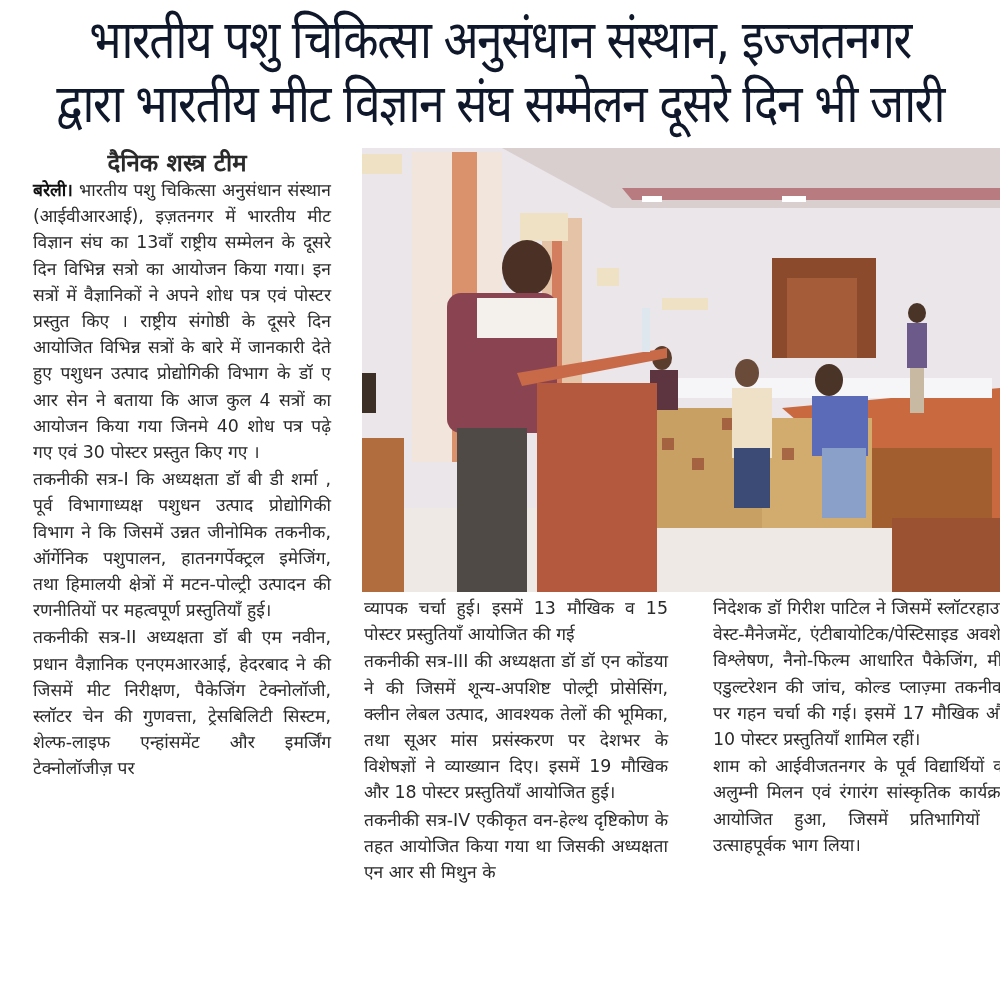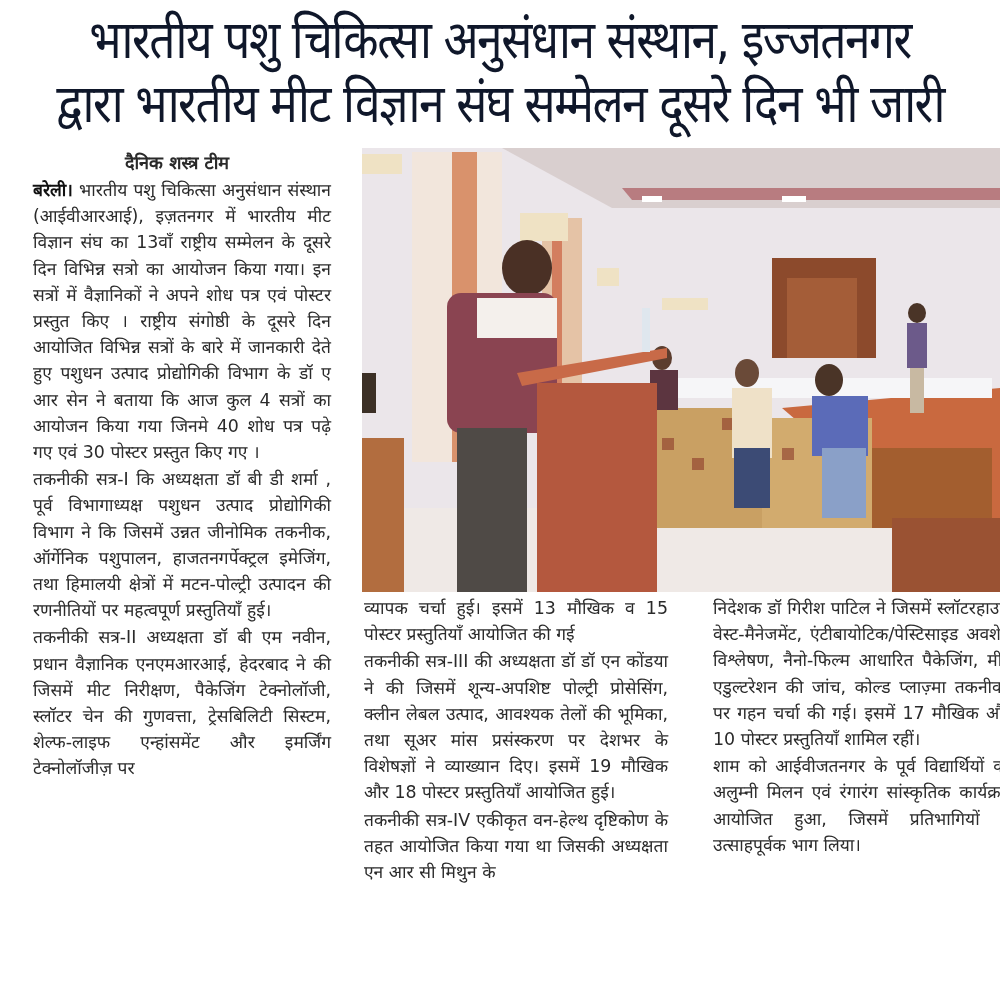--- a/index.html
+++ b/index.html
@@ -17,40 +17,40 @@
     white-space:nowrap; transform:scaleY(1.15);
   }
   .headline .hl1 { margin-top:8px; }
   .col {
     position:absolute; font-size:17.4px; line-height:26.2px; color:#2a2a2a;
   }
   .col p { margin:1px; text-align:justify; text-align-last:auto; }
   .col1 { left:32px; top:150px; width:300px; }
   .col2 { left:363px; top:594px; width:306px; }
   .col3 { left:712px; top:594px; width:300px; }
-  .byline { text-align:center; font-weight:bold; font-size:18px; line-height:26px; margin-left:-10px; }
+  .byline { text-align:center; font-weight:bold; font-size:24px; line-height:26px; margin-left:-10px; }
   .dateline { font-weight:bold; color:#111; }
   .photo {
     position:absolute; left:362px; top:148px; width:638px; height:444px; overflow:hidden;
     background:#e9e4e7;
   }
   .photo svg { display:block; }
 </style>
 </head>
 <body>
 
 <div class="headline">
   <span class="hl hl1">भारतीय पशु चिकित्सा अनुसंधान संस्थान, इज्जतनगर</span>
   <span class="hl hl2">द्वारा भारतीय मीट विज्ञान संघ सम्मेलन दूसरे दिन भी जारी</span>
 </div>
 
 <div class="col col1">
   <div class="byline">दैनिक शस्त्र टीम</div>
   <p><span class="dateline">बरेली।</span> <span>भारतीय पशु चिकित्सा अनुसंधान संस्थान (आईवीआरआई), इज़तनगर में भारतीय मीट विज्ञान संघ का 13वाँ राष्ट्रीय सम्मेलन के दूसरे दिन विभिन्न सत्रो का आयोजन किया गया। इन सत्रों में वैज्ञानिकों ने अपने शोध पत्र एवं पोस्टर प्रस्तुत किए । राष्ट्रीय संगोष्ठी के दूसरे दिन आयोजित विभिन्न सत्रों के बारे में जानकारी देते हुए पशुधन उत्पाद प्रोद्योगिकी विभाग के डॉ ए आर सेन ने बताया कि आज कुल 4 सत्रों का आयोजन किया गया जिनमे 40 शोध पत्र पढ़े गए एवं 30 पोस्टर प्रस्तुत किए गए ।</span></p>
-  <p>तकनीकी सत्र-I कि अध्यक्षता डॉ बी डी शर्मा , पूर्व विभागाध्यक्ष पशुधन उत्पाद प्रोद्योगिकी विभाग ने कि जिसमें उन्नत जीनोमिक तकनीक, ऑर्गेनिक पशुपालन, हाजतनगर्पेक्ट्रल इमेजिंग, तथा हिमालयी क्षेत्रों में मटन-पोल्ट्री उत्पादन की रणनीतियों पर महत्वपूर्ण प्रस्तुतियाँ हुई।</p>
+  <p>तकनीकी सत्र-I कि अध्यक्षता डॉ बी डी शर्मा , पूर्व विभागाध्यक्ष पशुधन उत्पाद प्रोद्योगिकी विभाग ने कि जिसमें उन्नत जीनोमिक तकनीक, ऑर्गेनिक पशुपालन, हातनगर्पेक्ट्रल इमेजिंग, तथा हिमालयी क्षेत्रों में मटन-पोल्ट्री उत्पादन की रणनीतियों पर महत्वपूर्ण प्रस्तुतियाँ हुई।</p>
   <p>तकनीकी सत्र-II अध्यक्षता डॉ बी एम नवीन, प्रधान वैज्ञानिक एनएमआरआई, हेदरबाद ने की जिसमें मीट निरीक्षण, पैकेजिंग टेक्नोलॉजी, स्लॉटर चेन की गुणवत्ता, ट्रेसबिलिटी सिस्टम, शेल्फ-लाइफ एन्हांसमेंट और इमर्जिंग टेक्नोलॉजीज़ पर</p>
 </div>
 
 <div class="photo">
   <svg width="638" height="444" viewBox="0 0 638 444">
 
     <rect x="0" y="0" width="638" height="444" fill="#ebe6ea"></rect>
 
     <polygon points="140,0 638,0 638,60 250,60" fill="#d9cfcf"></polygon>
     <polygon points="260,40 638,40 638,52 270,52" fill="#b87c80"></polygon>

